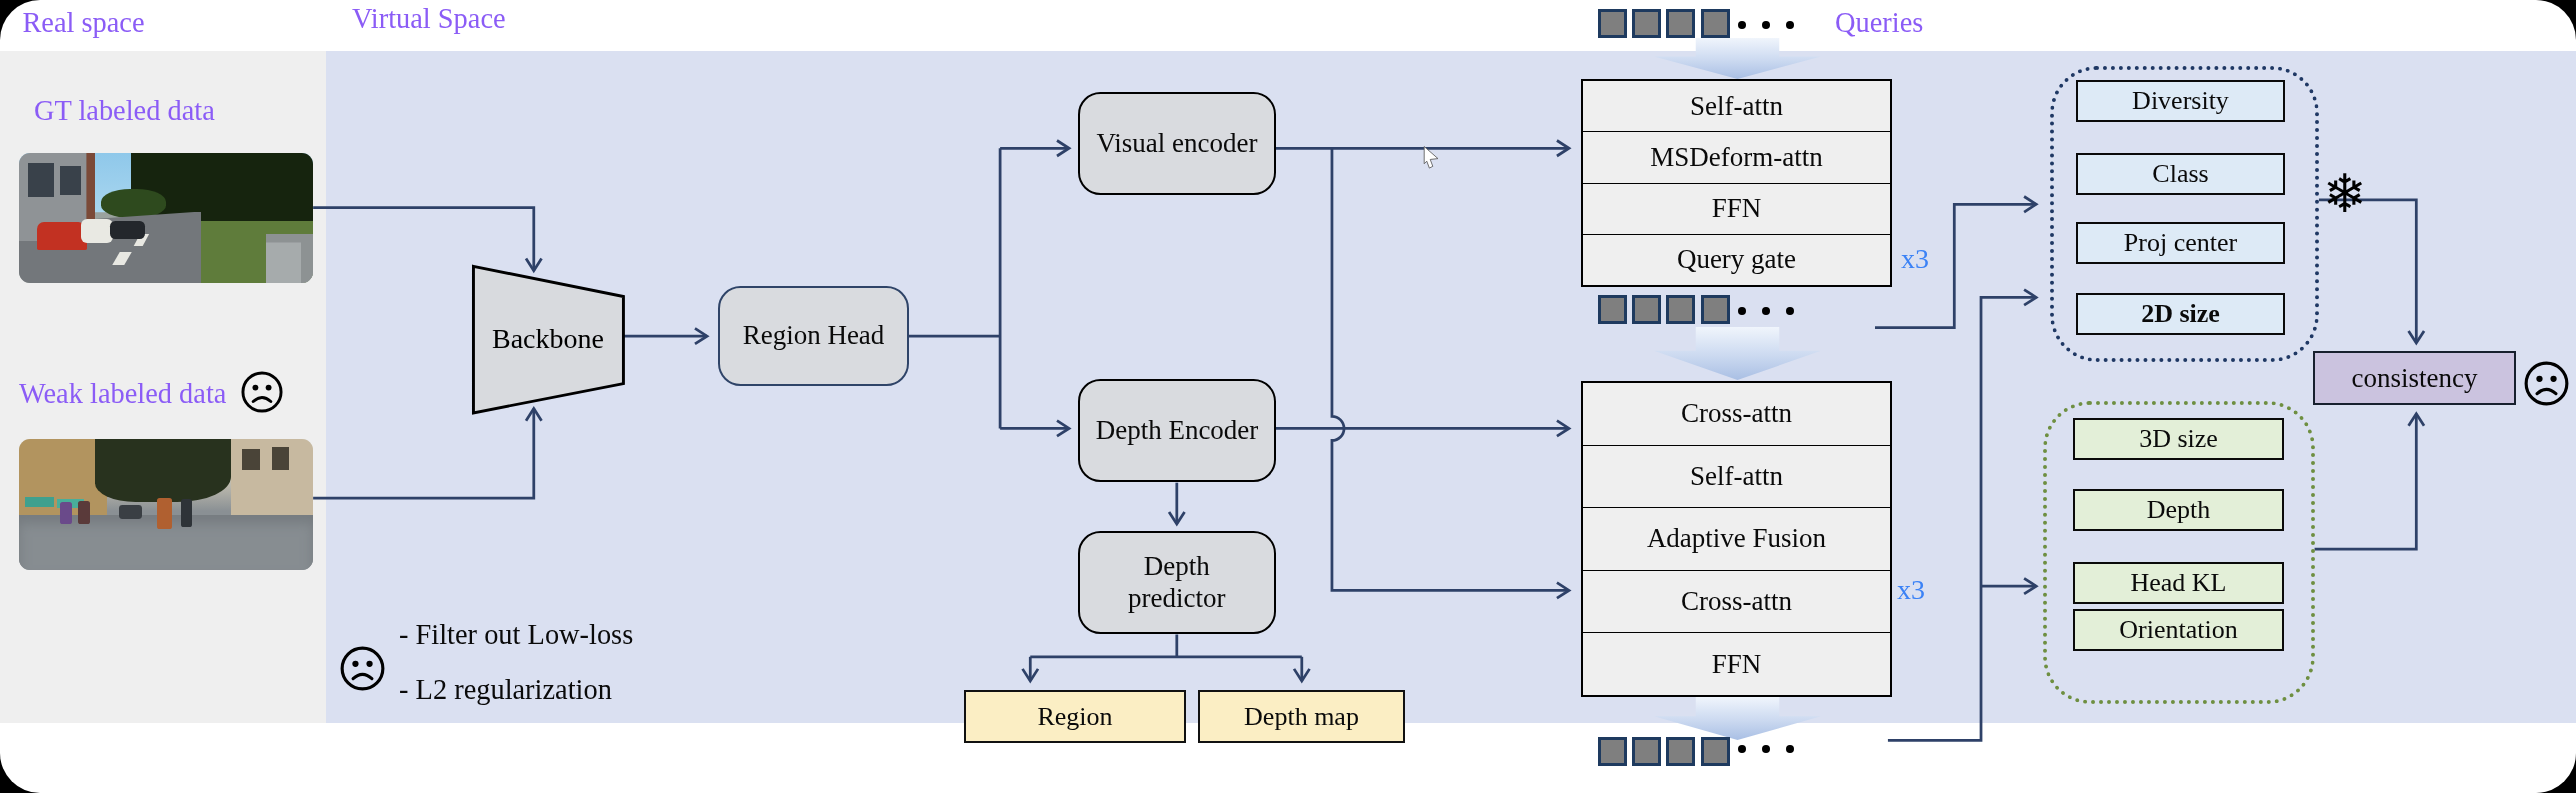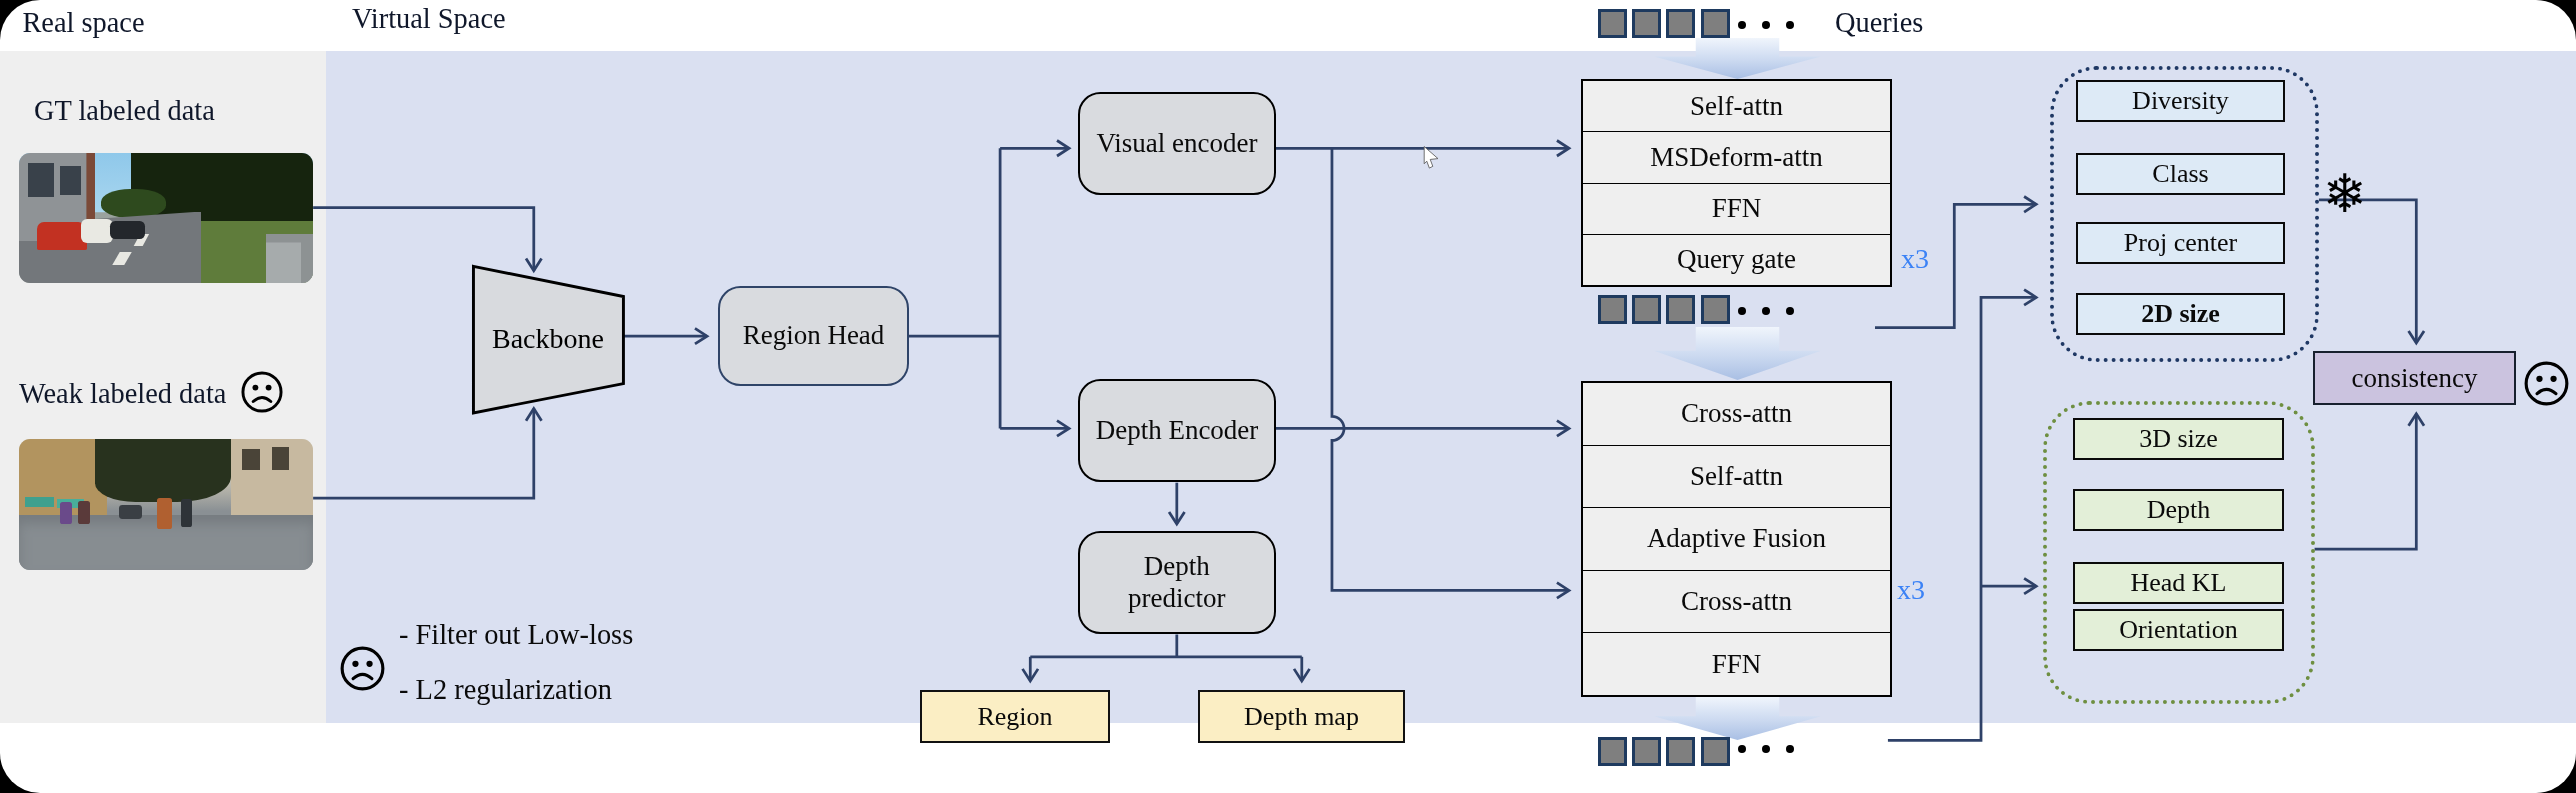--- a/index.html
+++ b/index.html
@@ -2,21 +2,21 @@
 <html style="font-size:14px"><head>
 <meta charset="utf-8">
 <style>
   html,body{margin:0;padding:0;background:#000;}
   body{width:2576px;height:793px;position:relative;font-family:"Liberation Serif","DejaVu Serif",serif;}
   #canvas{position:absolute;inset:0;background:#fff;border-radius:40px;overflow:hidden;}
   .abs{position:absolute;}
   .panel{position:absolute;top:51px;height:672px;}
   #panel-real{left:0;width:326px;background:#EFEFEF;}
   #panel-virtual{left:326px;width:2250px;background:#DAE0F1;}
-  .hlabel{position:absolute;color:#0f172a;font-size:28.4px;white-space:nowrap;z-index:5;}
+  .hlabel{position:absolute;color:#8b5cf6;font-size:28.4px;white-space:nowrap;z-index:5;}
   .photo{position:absolute;width:294px;border-radius:11.2px;overflow:hidden;z-index:4;}
   .photo>div{position:absolute;}
   .node{position:absolute;background:#D9DBDF;border:2.6px solid #000;border-radius:22.4px;display:flex;align-items:center;justify-content:center;text-align:center;font-size:27px;color:#0a0a0a;z-index:6;line-height:1.15;padding:0 15.5px;box-sizing:border-box;}
   .block{position:absolute;left:1581px;width:311px;border:2.6px solid #000;box-sizing:border-box;z-index:6;background:#EFEFEF;display:flex;flex-direction:column;}
   .block .row{flex:1;display:flex;align-items:center;justify-content:center;font-size:27px;color:#0a0a0a;border-top:1.7px solid #000;}
   .block .row:first-child{border-top:none;}
   .x3{position:absolute;font-size:28px;color:#3b82f6;z-index:6;}
   .tokens{position:absolute;display:flex;gap:5.2px;z-index:7;}
   .token{width:29px;height:29px;background:#7F7F7F;border:3.4px solid #1E3A5F;box-sizing:border-box;}
   .dots{position:absolute;display:flex;gap:16.4px;z-index:7;}
@@ -129,21 +129,21 @@
     <polygon points="549,309 723,344 723,445 549,479" fill="#D8DADE" stroke="#000" stroke-width="3.4"></polygon>
     <polygon points="1652,170 1668,184 1659,185 1662,193 1658,195 1655,187 1652,190" fill="#fff" stroke="#5a5a5a" stroke-width="1"></polygon>
   </svg>
   <div class="abs" style="left:473px;top:323px;width:150px;text-align:center;font-size:28px;z-index:6;">Backbone</div>
 
   <div class="node" style="left:718px;top:286px;width:191px;height:100px;border-color:#2F4468;">Region Head</div>
   <div class="node" style="left:1078px;top:92px;width:198px;height:103px;">Visual encoder</div>
   <div class="node" style="left:1078px;top:379px;width:198px;height:103px;">Depth Encoder</div>
   <div class="node" style="left:1078px;top:531px;width:198px;height:103px;padding-left:15px;">Depth predictor</div>
 
-  <div class="out-box" style="left:920px;width:190px;">Region</div>
+  <div class="out-box" style="left:964px;width:222px;">Region</div>
   <div class="out-box" style="left:1198px;width:207px;">Depth map</div>
 
   <div class="tokens" style="left:1598px;top:8.6px;">
     <div class="token"></div>
     <div class="token"></div>
     <div class="token"></div>
     <div class="token"></div>
   </div>
   <div class="dots" style="left:1738px;top:21px;">
       <div class="dot"></div>

